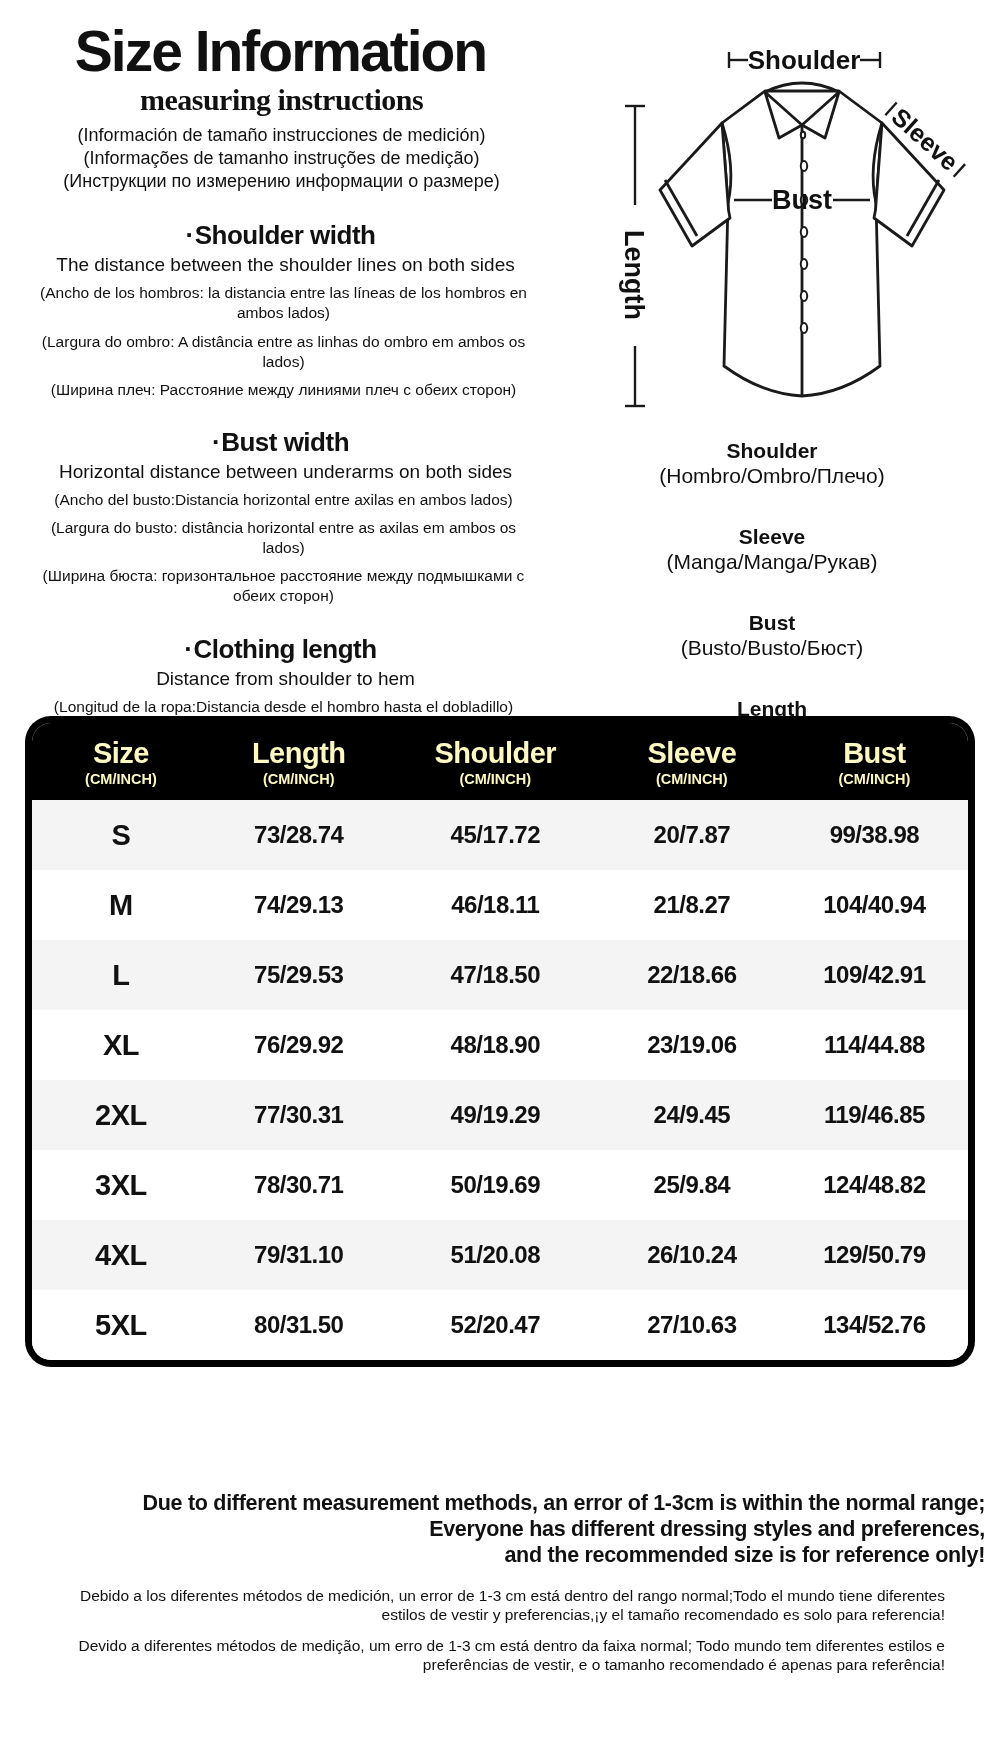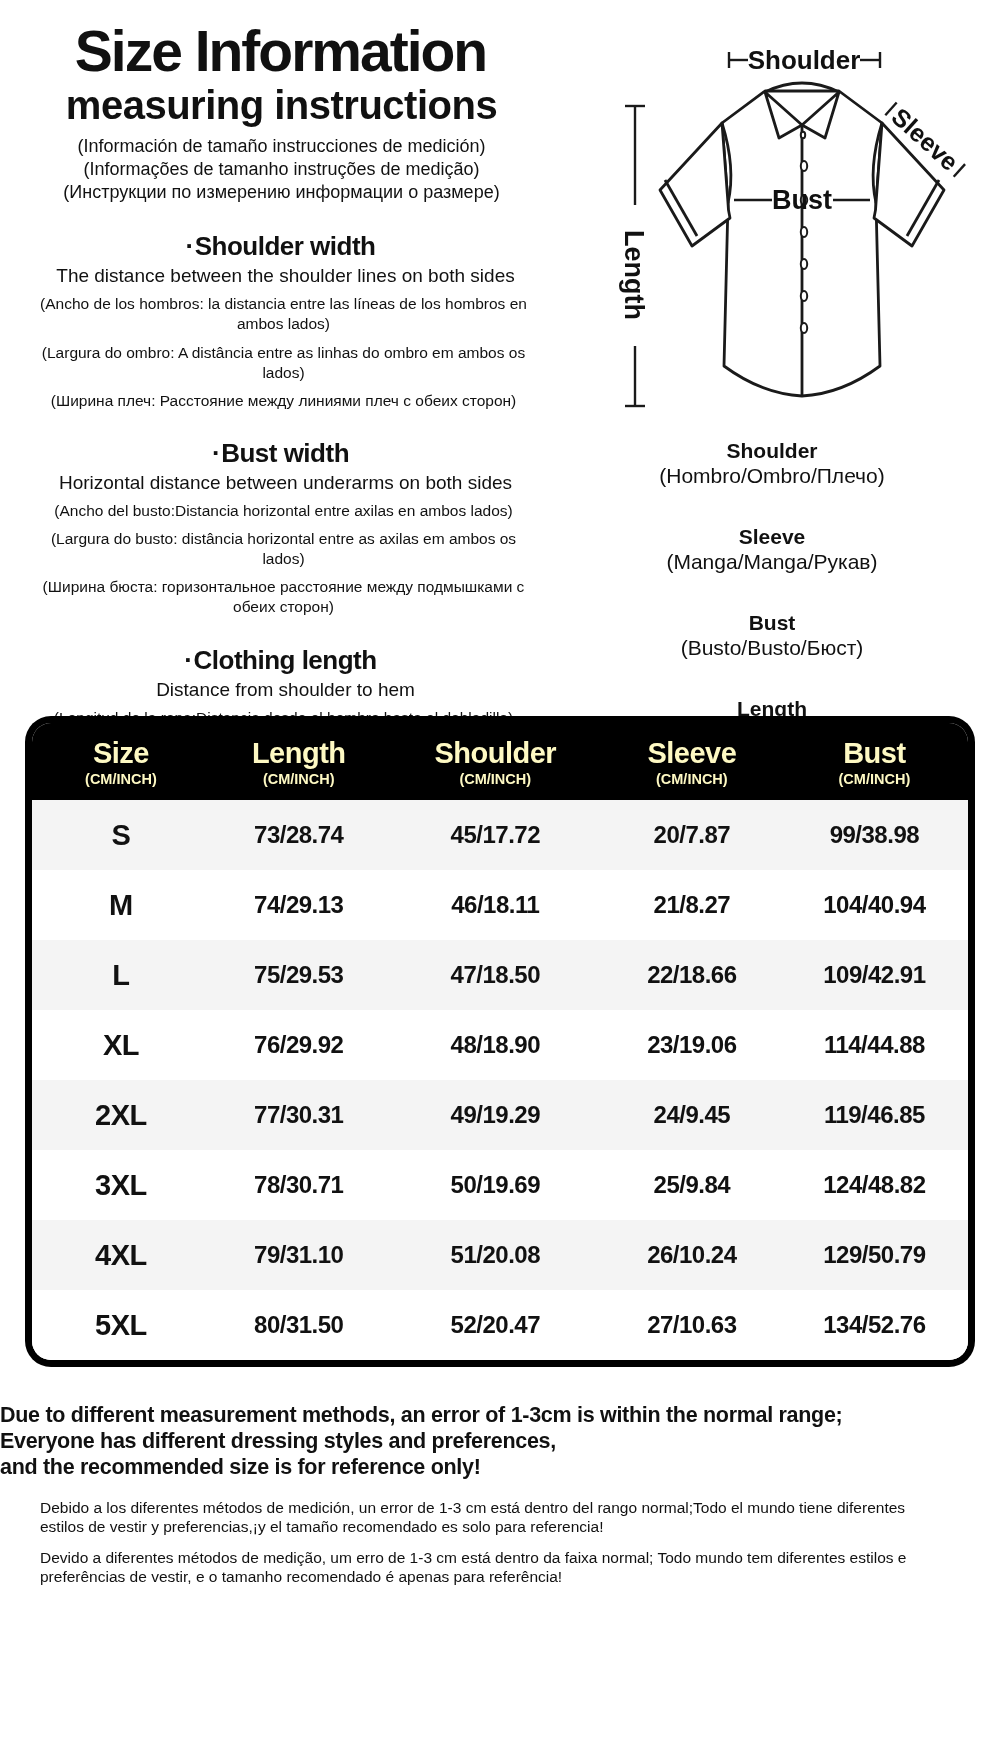--- a/index.html
+++ b/index.html
@@ -4,21 +4,21 @@
 <style>
   html,body{margin:0;padding:0;overflow:hidden;}
   body{
     width:1000px;height:1737px;position:relative;
     background:#ffffff;color:#111;
     font-family:"Liberation Sans", sans-serif;
   }
   
   .left-col{position:absolute;left:18px;top:22px;width:525px;text-align:center;}
   .title{font-size:57px;font-weight:800;letter-spacing:-2px;line-height:1.02;margin:0;}
-  .subtitle{font-size:40px;font-weight:700;margin:3px 0 7px 2px;letter-spacing:-0.5px;}
+  .subtitle{font-size:30px;font-weight:700;margin:3px 0 7px 2px;letter-spacing:-0.5px;font-family:Liberation Serif, serif;}
   .hdr-trans{font-size:18px;line-height:1.28;margin-left:2px;}
   .section{margin-top:27px;}
   .sec-heading{font-size:26px;font-weight:700;letter-spacing:-0.5px;}
   .sec-bullet{font-size:26px;font-weight:700;margin-right:1px;}
   .sec-desc{font-size:19px;margin:3px 0 7px 10px;}
   .sec-trans{font-size:15.5px;line-height:1.3;margin:0 0 8px 13px;width:505px;}
   
   .right-col{position:absolute;left:552px;top:28px;width:440px;}
   .legend{text-align:center;margin-top:8px;}
   .legend-item{margin-bottom:36px;line-height:25px;}
@@ -33,21 +33,21 @@
   .table-inner{border-radius:19px;overflow:hidden;background:#fff;}
   table{width:100%;border-collapse:collapse;table-layout:fixed;}
   thead th{background:#000;color:#fef9c3;padding:14px 0 12px 0;}
   .col-label{font-size:29px;font-weight:700;line-height:32px;letter-spacing:-0.5px;}
   .col-unit{font-size:14.5px;font-weight:700;line-height:17px;margin-top:2px;}
   tbody td{height:68px;text-align:center;font-weight:700;font-size:24px;letter-spacing:-0.5px;}
   tbody td:first-child{font-size:29px;}
   .row-shaded{background:#f4f4f4;}
   .row-plain{background:#ffffff;}
   
-  .disclaimer{position:absolute;left:0;top:1402px;width:985px;text-align:left;}
+  .disclaimer{position:absolute;left:0;top:1490px;width:985px;text-align:right;}
   .disc-en{font-size:21.5px;font-weight:700;line-height:26px;letter-spacing:-0.3px;}
   .disc-para{font-size:15.5px;line-height:19px;width:905px;margin:12px auto 0;}
   .disc-para.first{margin-top:18px;}
 </style>
 </head>
 <body>
 
 <div class="left-col">
   <h1 class="title">Size Information</h1>
   <div class="subtitle">measuring instructions</div>

